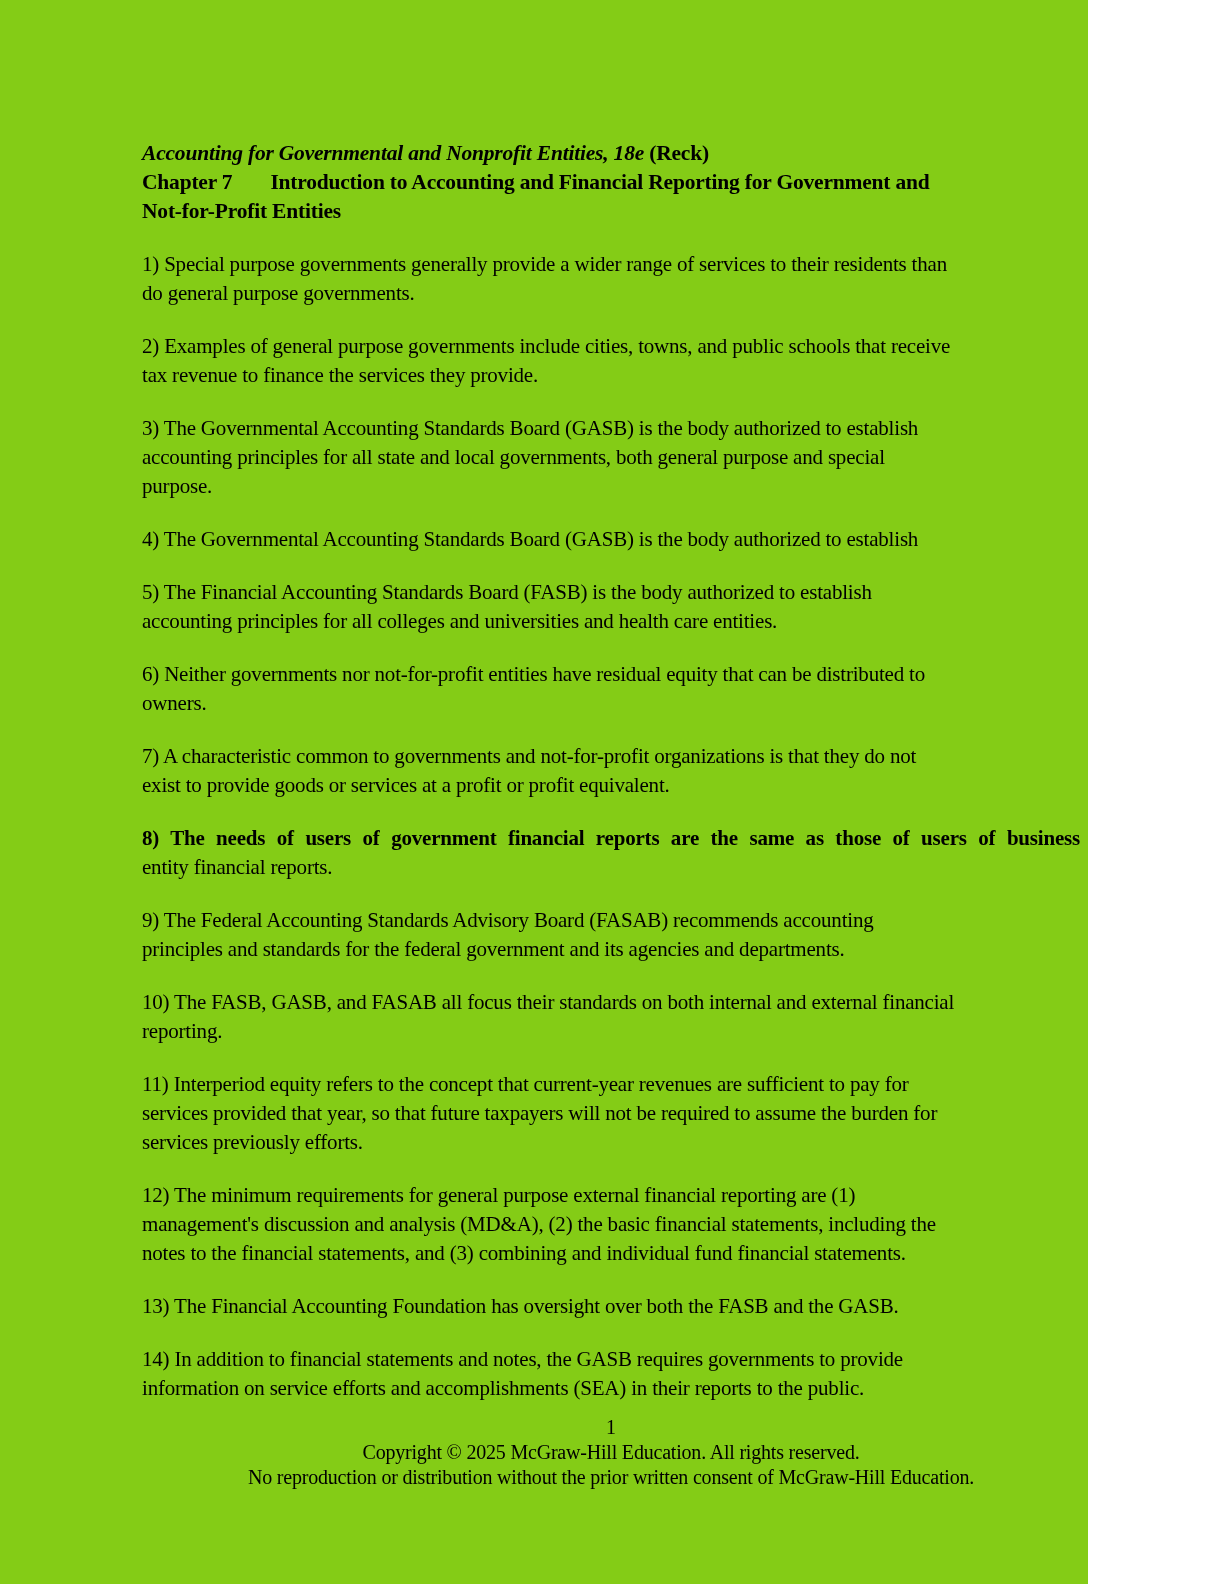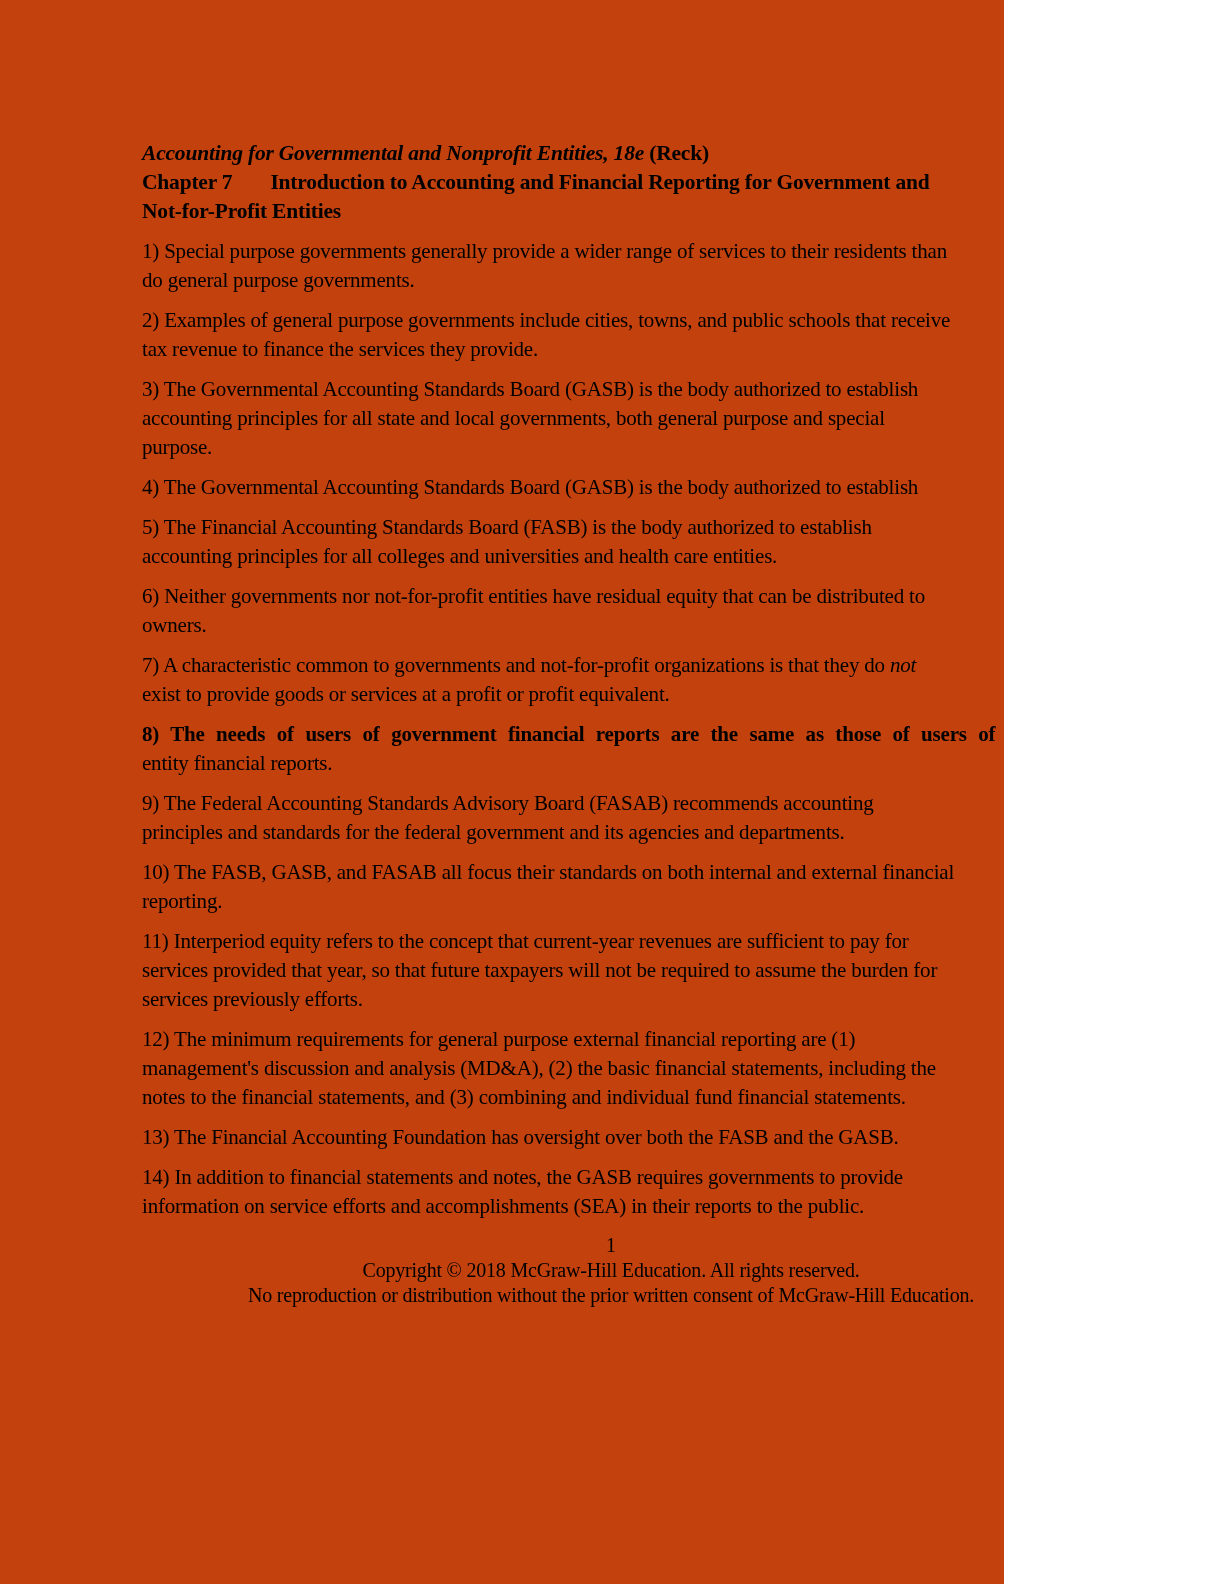--- a/index.html
+++ b/index.html
@@ -1,20 +1,20 @@
 <!DOCTYPE html>
 <html><head>
 <meta charset="utf-8">
 <style>
   html, body { margin: 0; padding: 0; background: #ffffff; }
   .page {
     position: relative;
-    width: 1004px;
+    width: 1088px;
     height: 1584px;
-    background: #c2410c;
+    background: #84cc16;
     overflow: hidden;
     font-family: "Liberation Serif", "DejaVu Serif", serif;
     color: #000000;
   }
   .content {
     position: absolute;
     left: 142px;
     top: 139px;
     width: 938px;
     font-size: 21px;
@@ -24,23 +24,23 @@
   .line { white-space: pre; }
   .line.justify {
     white-space: normal;
     text-align: justify;
     text-align-last: justify;
     font-weight: bold;
   }
   .title-block { font-size: 21.5px; }
   .b  { font-weight: bold; }
   .bi { font-weight: bold; font-style: italic; }
-  .em { font-style: italic; }
+  .em { }
   .gap { display: inline-block; width: 38px; }
-  .para { margin-top: 11px; }
+  .para { margin-top: 24px; }
   .footer {
     margin-top: 12px;
     text-align: center;
     font-size: 20px;
     line-height: 25px;
     letter-spacing: -0.2px;
   }
 </style>
 </head>
 <body>
@@ -109,18 +109,18 @@
           <div class="line"><span>13) The Financial Accounting Foundation has oversight over both the FASB and the GASB.</span></div>
         </div>
         <div class="para">
           <div class="line"><span>14) In addition to financial statements and notes, the GASB requires governments to provide</span></div>
           <div class="line"><span>information on service efforts and accomplishments (SEA) in their reports to the public.</span></div>
         </div>
       </div>
 
     <div class="footer">
       <div class="line-f">1</div>
-      <div class="line-f">Copyright © 2018 McGraw-Hill Education. All rights reserved.</div>
+      <div class="line-f">Copyright © 2025 McGraw-Hill Education. All rights reserved.</div>
       <div class="line-f">No reproduction or distribution without the prior written consent of McGraw-Hill Education.</div>
     </div>
 
   </div>
 </div>
 
 </body></html>

